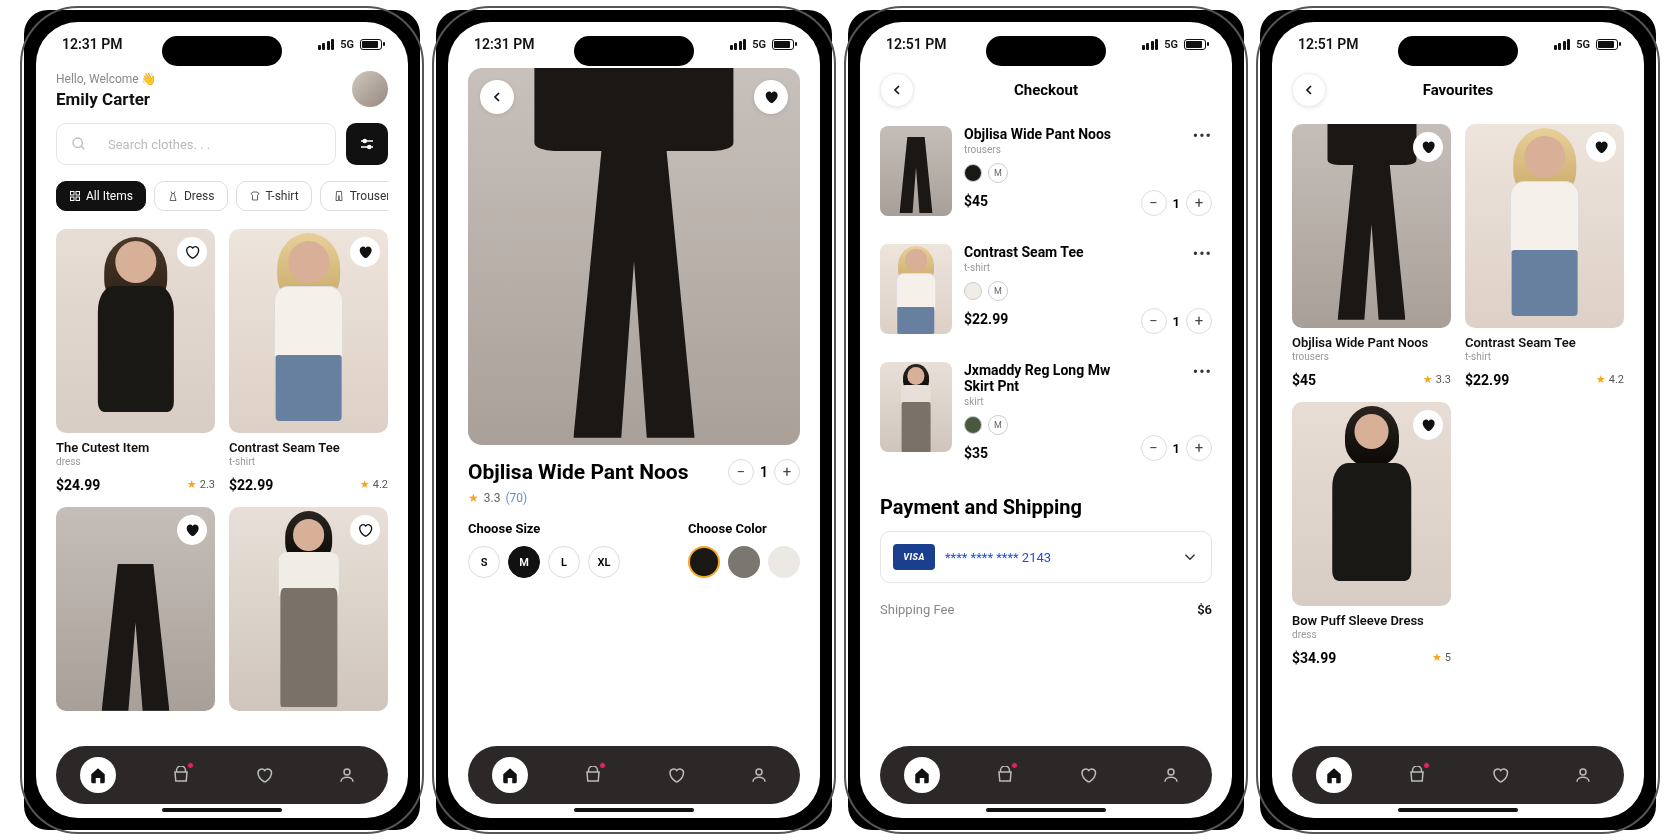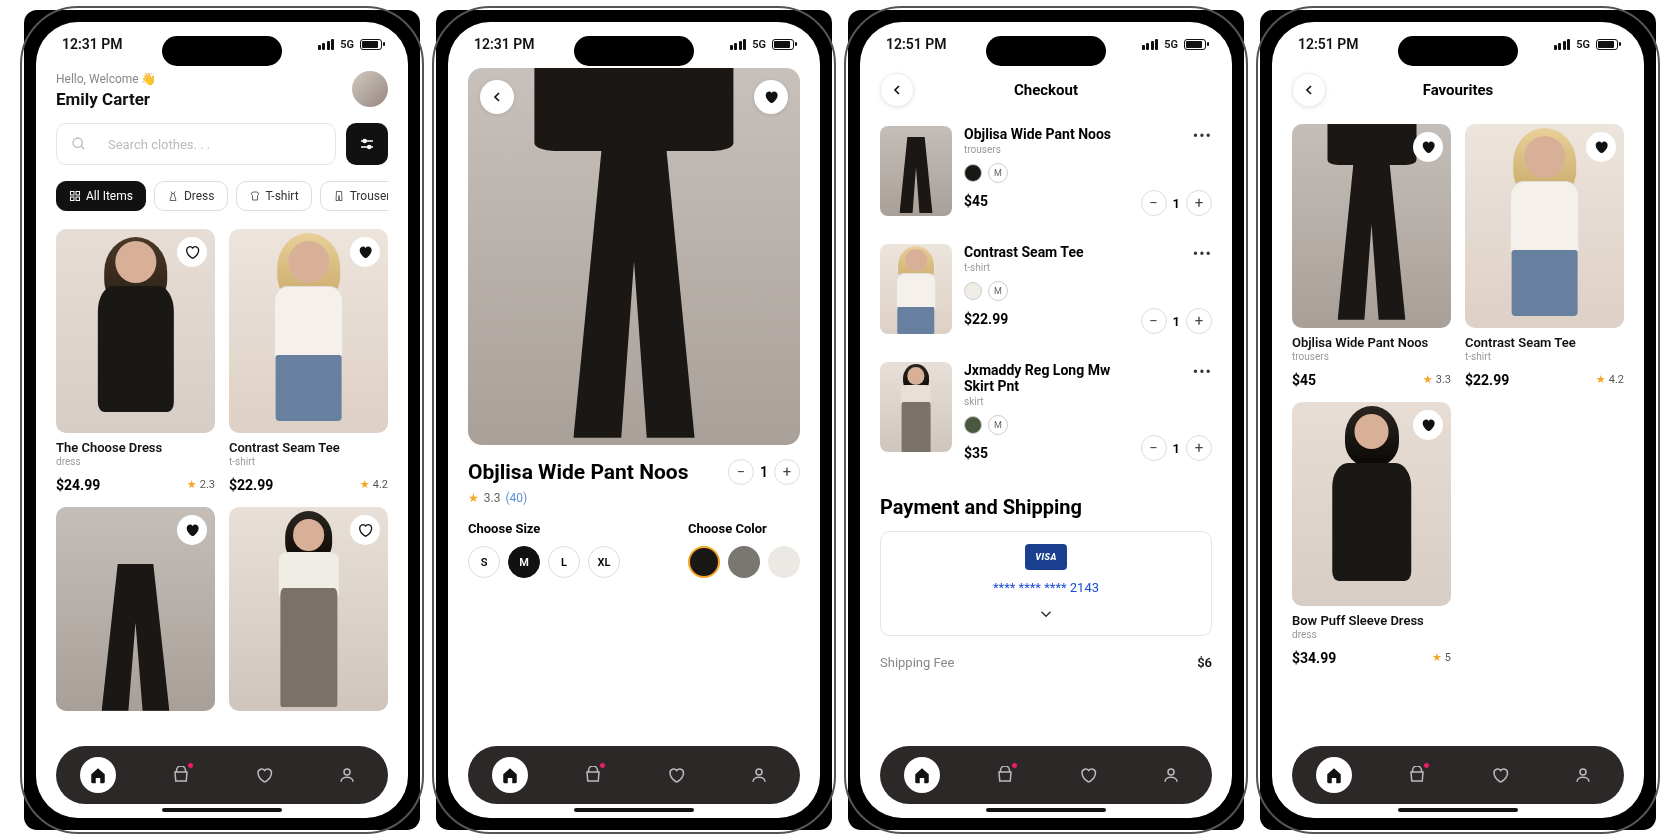--- a/index.html
+++ b/index.html
@@ -1,17 +1,17 @@
 <!DOCTYPE html>
 <html><head>
 <meta charset="utf-8">
 <style>
   * { box-sizing: border-box; margin: 0; padding: 0; font-family: -apple-system, BlinkMacSystemFont, 'Segoe UI', Roboto, sans-serif; }
   body { background: #fff; display: flex; justify-content: center; gap: 16px; padding: 10px; }
-  .phone { width: 396px; height: 820px; background: #000; border-radius: 13px; padding: 12px; position: relative; flex-shrink: 0; }
+  .phone { width: 396px; height: 820px; background: #000; border-radius: 24px; padding: 12px; position: relative; flex-shrink: 0; }
   .phone::before { content:""; position:absolute; inset:-4px; border:2px solid #555; border-radius:58px; pointer-events:none;}
   .screen { width: 100%; height: 100%; background: #fff; border-radius: 42px; overflow: hidden; position: relative; display:flex; flex-direction:column; }
   .notch { position: absolute; top: 14px; left: 50%; transform: translateX(-50%); width: 120px; height: 30px; background: #000; border-radius: 20px; z-index: 10; }
   .status-bar { display: flex; justify-content: space-between; align-items: center; padding: 14px 26px 6px; font-size: 14px; font-weight: 600; color:#111; }
   .status-right { display: flex; align-items: center; gap: 6px; }
   .signal { display:inline-flex; align-items:flex-end; gap:1.5px; }
   .signal span{ width:3px; background:#111; display:inline-block; border-radius:1px;}
   .battery { width:22px; height:11px; border:1.5px solid #111; border-radius:3px; position:relative; }
   .battery::after{content:""; position:absolute; right:-4px; top:2.5px; width:2px; height:4px; background:#111; border-radius:1px;}
   .battery i{ position:absolute; left:1px; top:1px; bottom:1px; width:80%; background:#111; border-radius:1px;}
@@ -93,21 +93,21 @@
   .cart-info{ flex:1;}
   .cart-title{ font-size:14px; font-weight:700; max-width:160px;}
   .cart-cat{ font-size:10px; color:#999; margin-top:2px;}
   .cart-attrs{ display:flex; align-items:center; gap:6px; margin-top:8px;}
   .sw-sm{ width:18px; height:18px; border-radius:50%; border:1px solid #ccc;}
   .sz-sm{ width:20px; height:20px; border-radius:50%; border:1px solid #ccc; font-size:9px; display:flex; align-items:center; justify-content:center; color:#666;}
   .cart-price{ font-size:14px; font-weight:700; margin-top:10px;}
   .more-btn{ position:absolute; right:0; top:14px; color:#333; font-size:16px; letter-spacing:1px;}
   .cart-qty{ position:absolute; right:0; bottom:14px;}
   .section-title{ font-size:20px; font-weight:700; margin-top:20px;}
-  .pay-card{ border:1px solid #e5e5e5; border-radius:10px; padding:12px; display:flex; align-items:center; gap:10px; margin-top:12px;flex-direction:column;}
+  .pay-card{ border:1px solid #e5e5e5; border-radius:10px; padding:12px; display:flex; align-items:center; gap:10px; margin-top:12px;}
   .visa-badge{ width:42px; height:26px; background:#1a3f8f; color:#fff; font-size:9px; font-weight:800; font-style:italic; border-radius:4px; display:flex; align-items:center; justify-content:center; letter-spacing:0.5px;}
   .pay-num{ flex:1; font-size:13px; color:#1d4ed8;}
   .totals{ margin-top:14px; padding-bottom:140px;}
   .total-row{ display:flex; justify-content:space-between; font-size:13px; color:#888; padding:5px 0;}
   .total-row .val{ color:#111; font-weight:600;}
   
   
   svg{display:block;}
 </style>
 </head>
@@ -190,21 +190,21 @@
           <div class="img img-dress-black">
             <div class="fig fig-hair" style="top:4%;"></div>
             <div class="fig fig-head"></div>
             <div class="fig fig-torso-dress"></div>
             <div class="fav-btn">
                 <svg width="16" height="16" viewBox="0 0 24 24" fill="none" stroke="#111" stroke-width="2">
                   <path d="M12 21s-8-5-8-12a5 5 0 019-3 5 5 0 019 3c0 7-8 12-8 12z"></path>
                 </svg>
               </div>
           </div>
-          <div class="card-title">The Choose Dress</div>
+          <div class="card-title">The Cutest Item</div>
           <div class="card-cat">dress</div>
           <div class="card-bottom">
             <span class="price">$24.99</span>
             <span class="rating">
                 <span class="star">★</span>
                 <span>2.3</span>
               </span>
           </div>
         </div>
         <div class="card">
@@ -319,21 +319,21 @@
         <h2 class="detail-title">Objlisa Wide Pant Noos</h2>
         <div class="qty">
           <div class="qty-btn">−</div>
           <span style="font-size:14px;font-weight:600;">1</span>
           <div class="qty-btn">+</div>
         </div>
       </div>
       <div class="rating-row">
         <span class="star">★</span>
         <span style="color:#666">3.3</span>
-        <span class="reviews">(40)</span>
+        <span class="reviews">(70)</span>
       </div>
       <div class="options-row">
         <div class="opt-group">
           <h5>Choose Size</h5>
           <div class="opts">
             <div class="size-btn">S</div>
             <div class="size-btn sel">M</div>
             <div class="size-btn">L</div>
             <div class="size-btn">XL</div>
           </div>

